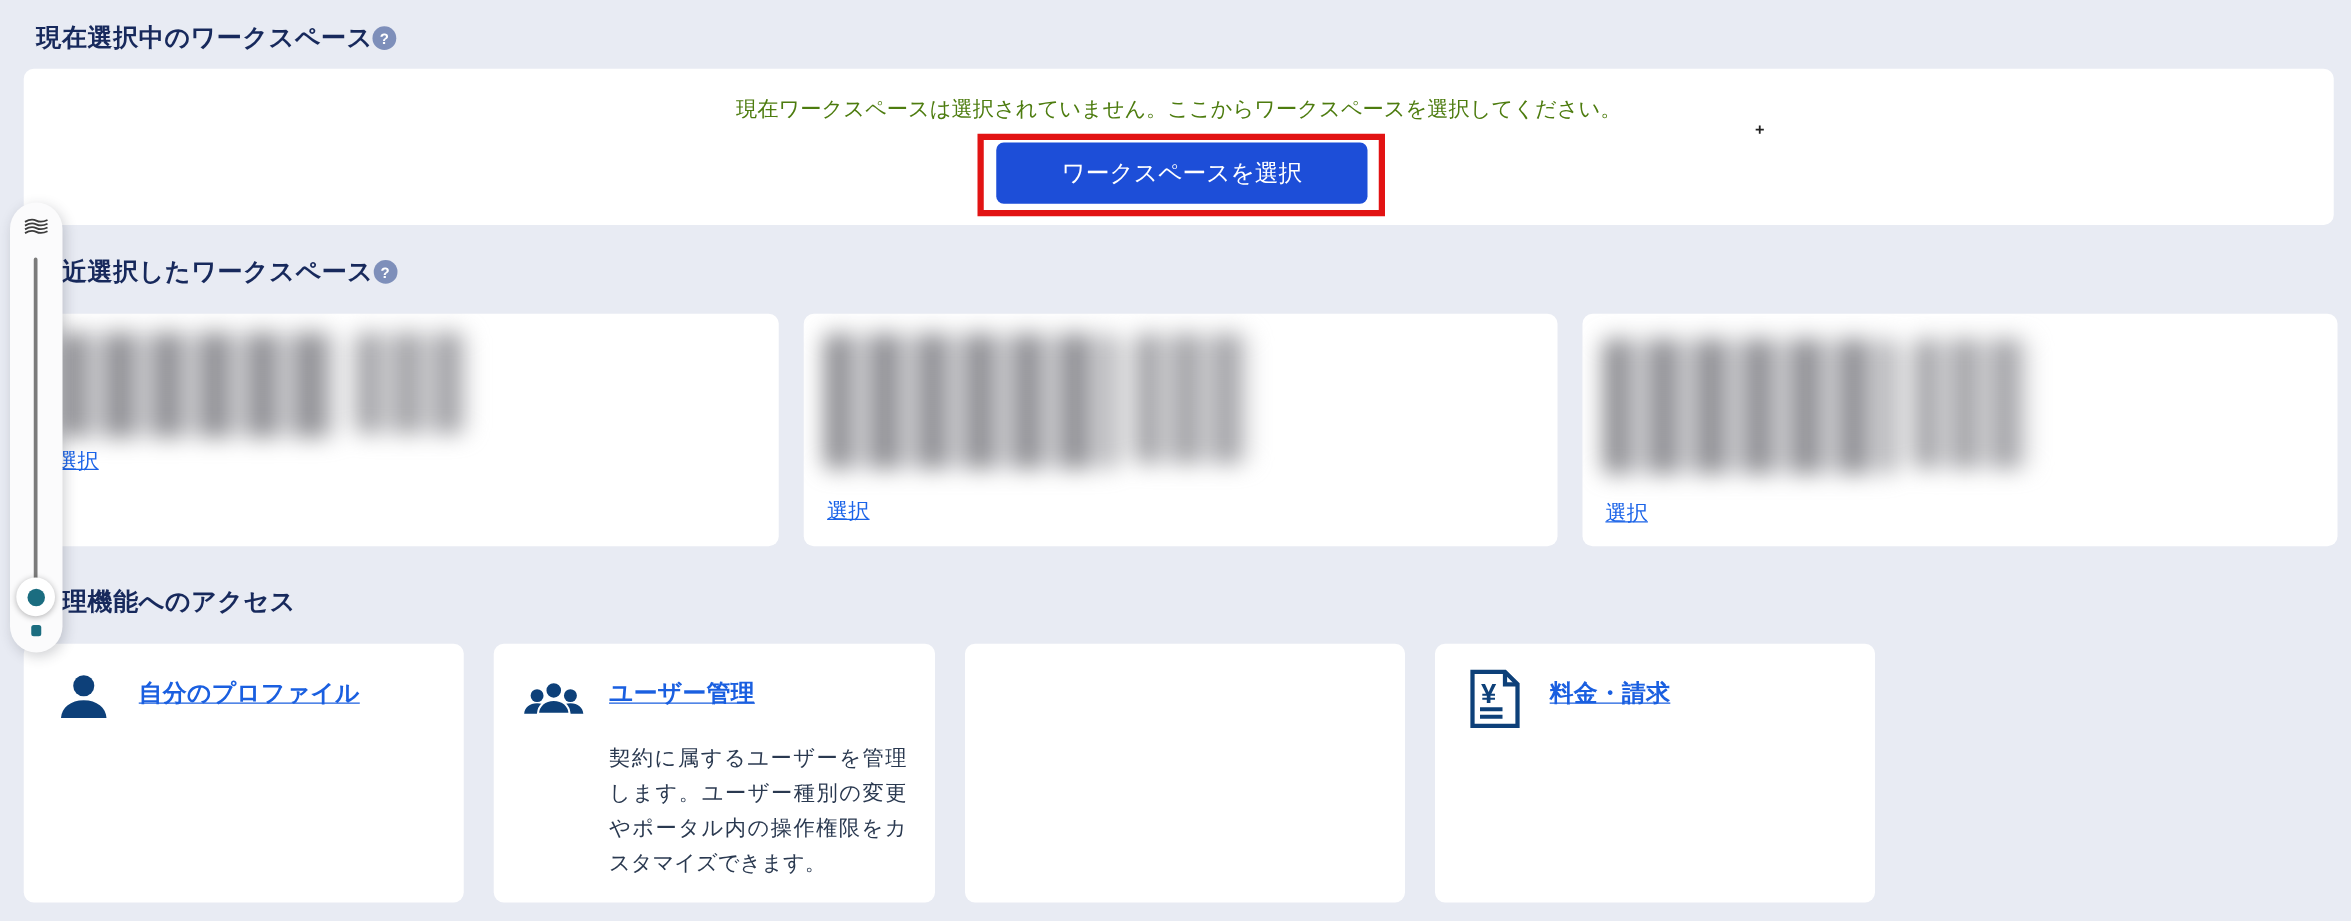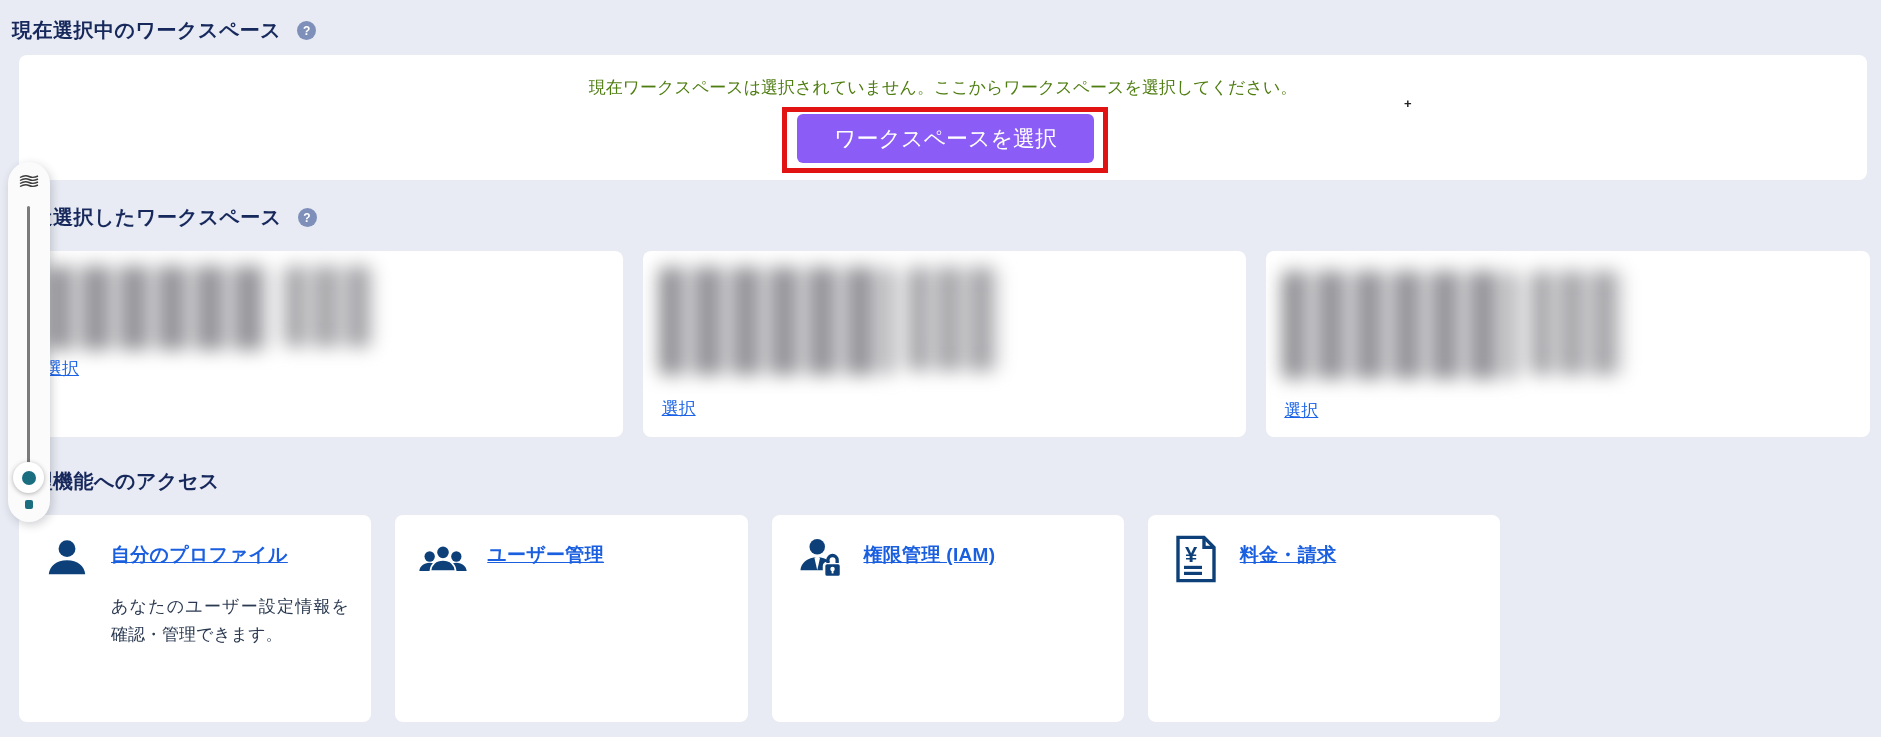--- a/index.html
+++ b/index.html
@@ -8,22 +8,22 @@
     font-family:"Liberation Sans", sans-serif;
     background:#e8ebf3;
     position:relative;
     overflow:hidden;
     color:#17295c;
   }
   .page { position:absolute; inset:0; width:1881px; height:737px; }
 
   
   .sec-header {
-    position:absolute; left:12px;
-    display:inline-flex; align-items:center; gap:16px;
+    position:absolute; left:29px;
+    display:inline-flex; align-items:center; gap:0;
     font-size:20px; font-weight:bold; color:#17295c;
     letter-spacing:.5px;
   }
   .help-badge {
     width:19px; height:19px; border-radius:50%;
     background:#7e8fba; color:#ffffff;
     font-size:12px; font-weight:bold;
     display:inline-flex; align-items:center; justify-content:center;
     line-height:1;
   }
@@ -33,23 +33,23 @@
     position:absolute; left:19px; top:55px; width:1848px; height:125px;
     background:#ffffff; border-radius:8px;
   }
   .empty-msg {
     position:absolute; top:21px; left:0; right:0;
     text-align:center; font-size:17px; color:#4d7c0f;
   }
   .select-ws-btn {
     position:absolute; top:59px; left:calc(50% - 146px);
     width:297px; height:49px;
-    background:#8b5cf6; color:#ffffff;
+    background:#1d4ed8; color:#ffffff;
     border:none; border-radius:6px;
-    font-size:22px; font-family:"Liberation Sans", sans-serif;
+    font-size:19px; font-family:"Liberation Sans", sans-serif;
     cursor:pointer;
   }
   .highlight-rect {
     position:absolute; left:782px; top:107px; width:326px; height:66px;
     border:5px solid #e21313; pointer-events:none; z-index:5;
   }
   .cursor-mark {
     position:absolute; left:1404px; top:96px;
     font-size:13px; color:#222; font-weight:bold;
   }
@@ -204,57 +204,40 @@
     <div class="admin-card">
       <div class="admin-head">
         <span class="admin-icon">
           <svg class="icon-svg" width="46" height="46" viewBox="0 0 24 24">
             <circle cx="12" cy="6.6" r="4.4" fill="#0d4079"></circle>
             <path d="M12 12.6c-5.5 0-9.2 3.1-9.5 7.4h19c-.3-4.3-4-7.4-9.5-7.4z" fill="#0d4079"></path>
           </svg>
         </span>
         <a class="admin-title">自分のプロファイル</a>
       </div>
-      <div class="admin-desc">あなたのユーザー設定情報を確認・管理できます。</div>
     </div>
 
     <div class="admin-card">
       <div class="admin-head">
         <span class="admin-icon">
           <svg class="icon-svg" width="50" height="40" viewBox="0 0 30 22">
             <circle cx="7" cy="9.5" r="3.1" fill="#0d4079"></circle>
             <path d="M7 13.2c-3.6 0-6 2.2-6.2 5h12.4c-.2-2.8-2.6-5-6.2-5z" fill="#0d4079"></path>
             <circle cx="23" cy="9.5" r="3.1" fill="#0d4079"></circle>
             <path d="M23 13.2c-3.6 0-6 2.2-6.2 5h12.4c-.2-2.8-2.6-5-6.2-5z" fill="#0d4079"></path>
             <circle cx="15" cy="7" r="4" fill="#0d4079" stroke="#ffffff" stroke-width="1"></circle>
             <path d="M15 11.6c-4.4 0-7.3 2.7-7.6 6.6h15.2c-.3-3.9-3.2-6.6-7.6-6.6z" fill="#0d4079" stroke="#ffffff" stroke-width="1"></path>
           </svg>
         </span>
         <a class="admin-title">ユーザー管理</a>
       </div>
-    </div>
-
-    <div class="admin-card">
-      <div class="admin-head">
-        <span class="admin-icon">
-          <svg class="icon-svg" width="48" height="48" viewBox="0 0 26 26">
-            <circle cx="11.5" cy="6.4" r="4.2" fill="#0d4079"></circle>
-            <path d="M11.5 12c-5.3 0-8.8 3-9.1 7.1h18.2c-.3-4.1-3.8-7.1-9.1-7.1z" fill="#0d4079"></path>
-            <path d="M10 12.4l1.5 6.7 1.5-6.7-1.5-1z" fill="#ffffff"></path>
-            <g>
-              <rect x="15.2" y="15.2" width="9.2" height="7.6" rx="1.6" fill="#0d4079" stroke="#ffffff" stroke-width="1.4"></rect>
-              <path d="M17.3 15.2v-1.6a2.5 2.5 0 0 1 5 0v1.6" fill="none" stroke="#0d4079" stroke-width="1.8"></path>
-              <path d="M17.3 15.2v-1.6a2.5 2.5 0 0 1 5 0v1.6" fill="none" stroke="#ffffff" stroke-width="0"></path>
-              <circle cx="19.8" cy="18.4" r="1.2" fill="#ffffff"></circle>
-              <rect x="19.3" y="18.6" width="1" height="2.2" fill="#ffffff"></rect>
-            </g>
-          </svg>
-        </span>
-        <a class="admin-title">権限管理 (IAM)</a>
-      </div>
+      <div class="admin-desc">契約に属するユーザーを管理します。ユーザー種別の変更やポータル内の操作権限をカスタマイズできます。</div>
+    </div>
+
+    <div class="admin-card">
     </div>
 
     <div class="admin-card">
       <div class="admin-head">
         <span class="admin-icon">
           <svg class="icon-svg" width="44" height="48" viewBox="0 0 22 24">
             <path d="M2 1.2h13l5 5V22.8H2z" fill="none" stroke="#0d4079" stroke-width="1.7"></path>
             <path d="M15 1.2v5h5" fill="none" stroke="#0d4079" stroke-width="1.7"></path>
             <text x="8.5" y="13.5" text-anchor="middle" font-size="11" font-weight="bold" fill="#0d4079" font-family="'Liberation Sans', sans-serif">¥</text>
             <line x1="5" y1="16.2" x2="14" y2="16.2" stroke="#0d4079" stroke-width="1.6"></line>

